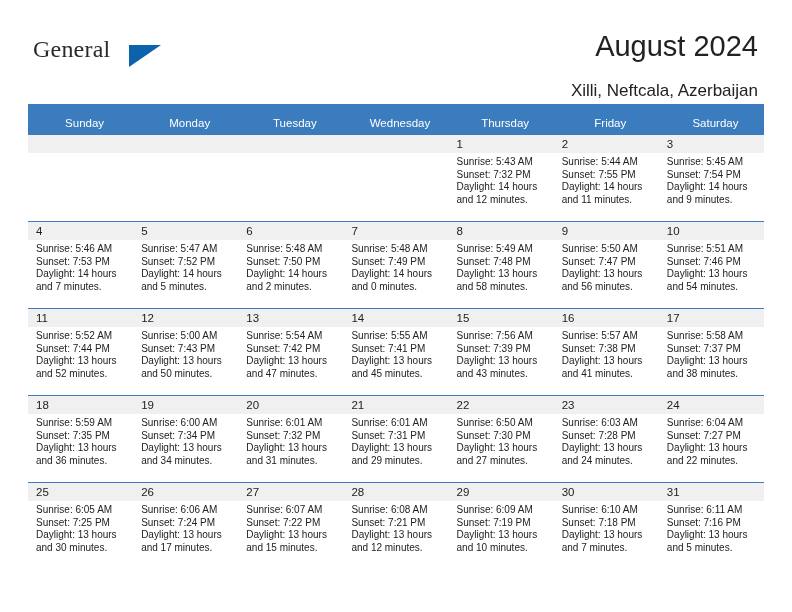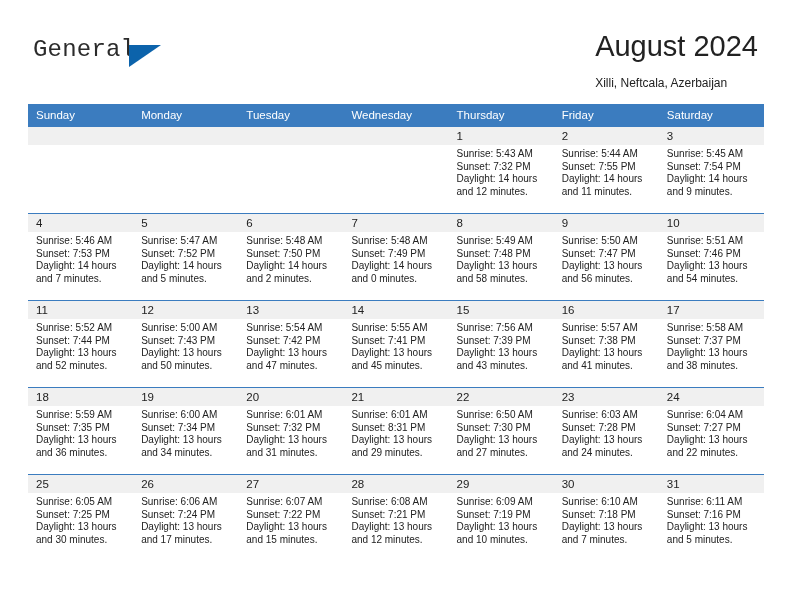--- a/index.html
+++ b/index.html
@@ -34,21 +34,21 @@
     top: 36px;
     width: 180px;
     height: 52px;
   }
   .logo-general {
     position: absolute;
     left: 0; top: 0;
     font-size: 24px;
     letter-spacing: 0.2px;
     color: #2b2b2b;
-    font-family: Liberation Mono, monospace;
+    font-family: Liberation Serif, serif;
   }
   .logo-blue {
     position: absolute;
     left: 57px; top: 22px;
     font-size: 23px;
     color: #1777bf;
     font-family: "Liberation Sans", sans-serif;
     margin-top: 46px;
   }
   .logo-triangle {
@@ -57,52 +57,52 @@
     top: 9px;
     width: 0;
     height: 0;
     border-left: 32px solid #0c63ab;
     border-bottom: 22px solid transparent;
   }
   .title-block {
     position: absolute;
     right: 34px;
     top: 28px;
-    text-align: left;
+    text-align: right;
   }
   .cal-title {
     font-size: 29px;
     color: #222222;
     line-height: 36px;
     white-space: nowrap;
   }
   .cal-subtitle {
-    font-size: 12px;
+    font-size: 17px;
     color: #222222;
     line-height: 22px;
-    margin-top: 8px;
+    margin-top: 16px;
     white-space: nowrap;
   }
 
   
   .cal {
     position: absolute;
     left: 28px;
     top: 104px;
     width: 736px;
     border-collapse: collapse;
     table-layout: fixed;
   }
   .cal th {
     background: #3b7cbf;
     color: #ffffff;
     font-weight: normal;
     font-size: 11.5px;
-    text-align: left;
-    padding: 5px 0 5px 8px;
+    text-align: center;
+    padding: 13px 0 5px 8px;
     height: 12px;
     line-height: 13px;
   }
   .cal td {
     vertical-align: top;
     padding: 0;
     width: 105.14px;
     border-top: 1px solid #3b7cbf;
     background: #ffffff;
   }
@@ -417,21 +417,21 @@
                 <div>Daylight: 13 hours</div>
                 <div>and 31 minutes.</div>
               </div>
             </div>
           </td>
           <td>
             <div class="daycell">
               <div class="daynum-band">21</div>
               <div class="daybody">
                 <div>Sunrise: 6:01 AM</div>
-                <div>Sunset: 8:31 PM</div>
+                <div>Sunset: 7:31 PM</div>
                 <div>Daylight: 13 hours</div>
                 <div>and 29 minutes.</div>
               </div>
             </div>
           </td>
           <td>
             <div class="daycell">
               <div class="daynum-band">22</div>
               <div class="daybody">
                 <div>Sunrise: 6:50 AM</div>

